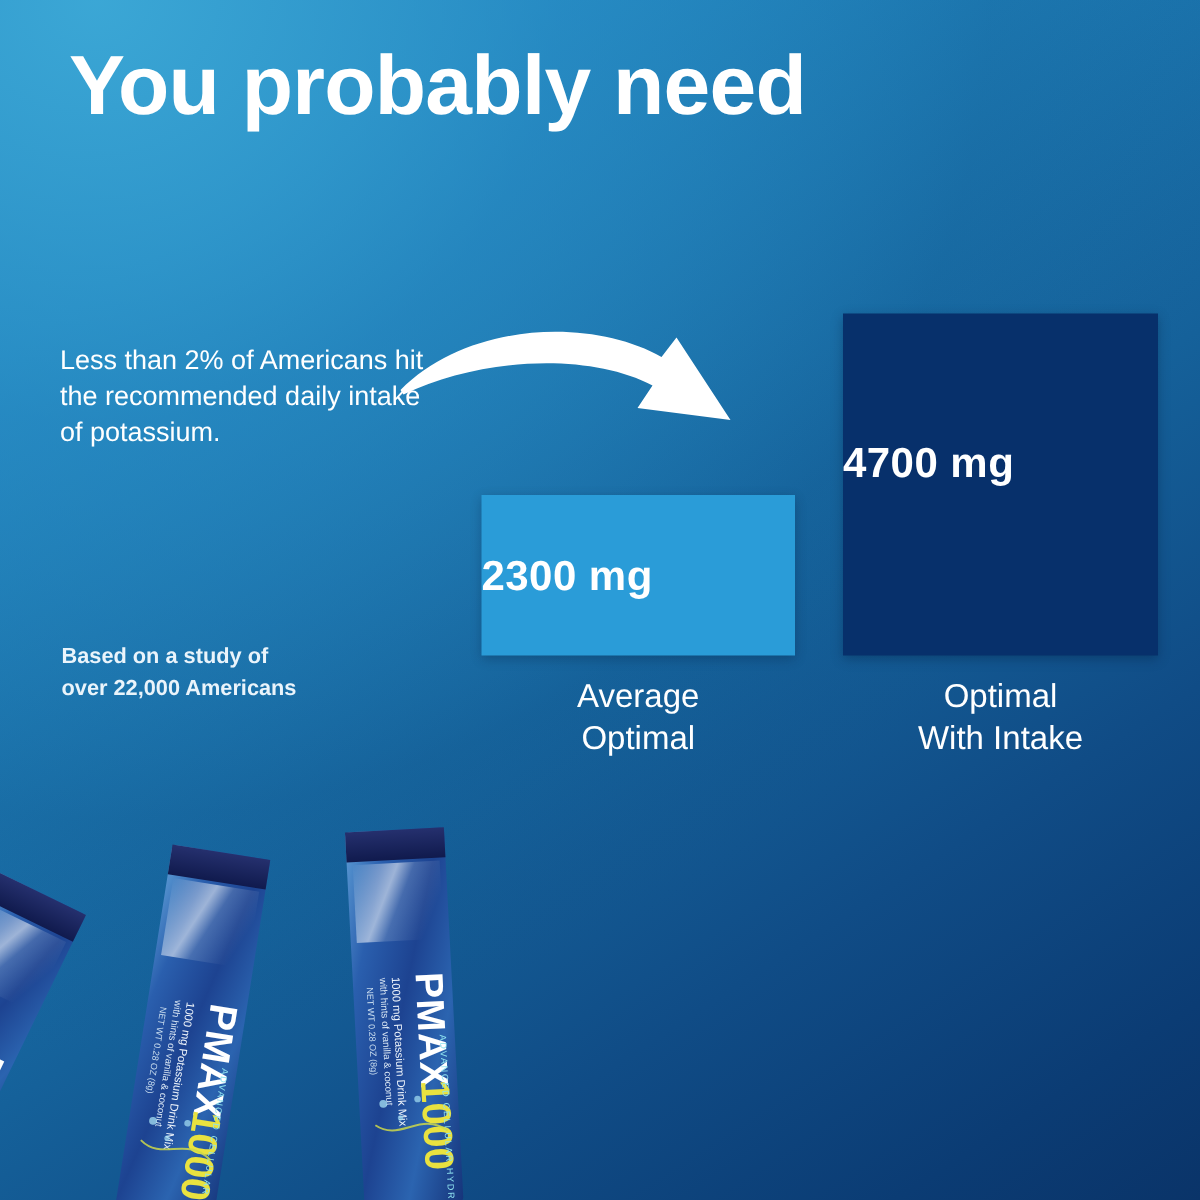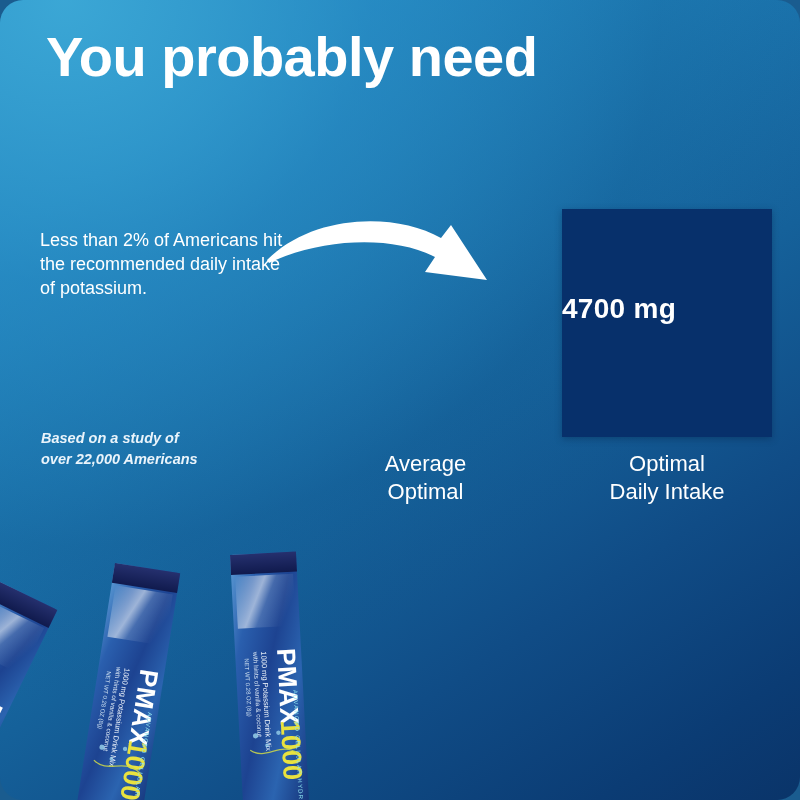--- a/index.html
+++ b/index.html
@@ -6,39 +6,38 @@
   body{
     width:800px;height:800px;overflow:hidden;
     font-family:"Liberation Sans", sans-serif;
     background:#1a5c8f;
   }
   .canvas{
     position:relative;width:800px;height:800px;overflow:hidden;
     background:
       radial-gradient(120% 110% at 8% 0%, rgba(60,168,214,0.95) 0%, rgba(42,140,196,0.55) 32%, rgba(18,82,134,0.12) 62%, rgba(10,58,104,0) 80%),
       linear-gradient(147deg, #2a93c9 0%, #2289c2 18%, #1b74ad 38%, #15619a 56%, #104c86 74%, #0b3c74 90%, #0a3469 100%);
-    border-radius: 23px;
   }
 
   
   .headline{
     position:absolute;left:46px;top:26px;width:740px;
     color:#ffffff;font-weight:bold;font-size:56px;line-height:1.12;
     letter-spacing:-0.5px;
   }
   .headline .l2{display:block;}
 
   
   .lead{
     position:absolute;left:40px;top:228px;width:260px;
     color:#ffffff;font-size:18px;line-height:1.34;
   }
   .footnote{
     position:absolute;left:41px;top:428px;width:270px;
-    color:#eaf4fb;font-size:14.5px;line-height:1.45;font-style:italic;font-weight:bold;
+    color:#eaf4fb;font-size:14.5px;line-height:1.45;font-weight:bold;
   }
 
   
   .arrow{position:absolute;left:255px;top:208px;width:245px;height:82px;}
 
   
   .bar{position:absolute;display:flex;align-items:center;justify-content:flex-start;}
   .bar-avg{
     left:321px;top:330px;width:209px;height:107px;
     background:#2a9cd8;
@@ -81,31 +80,34 @@
 
   <div class="footnote">
     <span>Based on a study of</span><br>
     <span>over 22,000 Americans</span>
   </div>
 
   <svg class="arrow" viewBox="0 0 245 82">
     <path d="M 12 52 C 58 6, 140 4, 186 30 L 196 17 L 232 72 L 170 64 L 180 49 C 138 27, 66 30, 14 55 Z" fill="#ffffff"></path>
   </svg>
 
+  <div class="bar bar-avg">
+    <span class="bar-value">2300 mg</span>
+  </div>
   <div class="bar-caption cap-avg">
     <span>Average</span><br>
     <span>Optimal</span>
   </div>
 
   <div class="bar bar-opt">
     <span class="bar-value">4700 mg</span>
   </div>
   <div class="bar-caption cap-opt">
     <span>Optimal</span><br>
-    <span>Daily Intake</span>
+    <span>With Intake</span>
   </div>
 
   <svg class="packets" viewBox="0 0 380 262">
     <defs>
       <linearGradient id="foil" x1="0" y1="0" x2="1" y2="1">
         <stop offset="0%" stop-color="#5e9ed6"></stop>
         <stop offset="22%" stop-color="#2a5fae"></stop>
         <stop offset="48%" stop-color="#1d4391"></stop>
         <stop offset="72%" stop-color="#2b64b0"></stop>
         <stop offset="100%" stop-color="#16347a"></stop>

